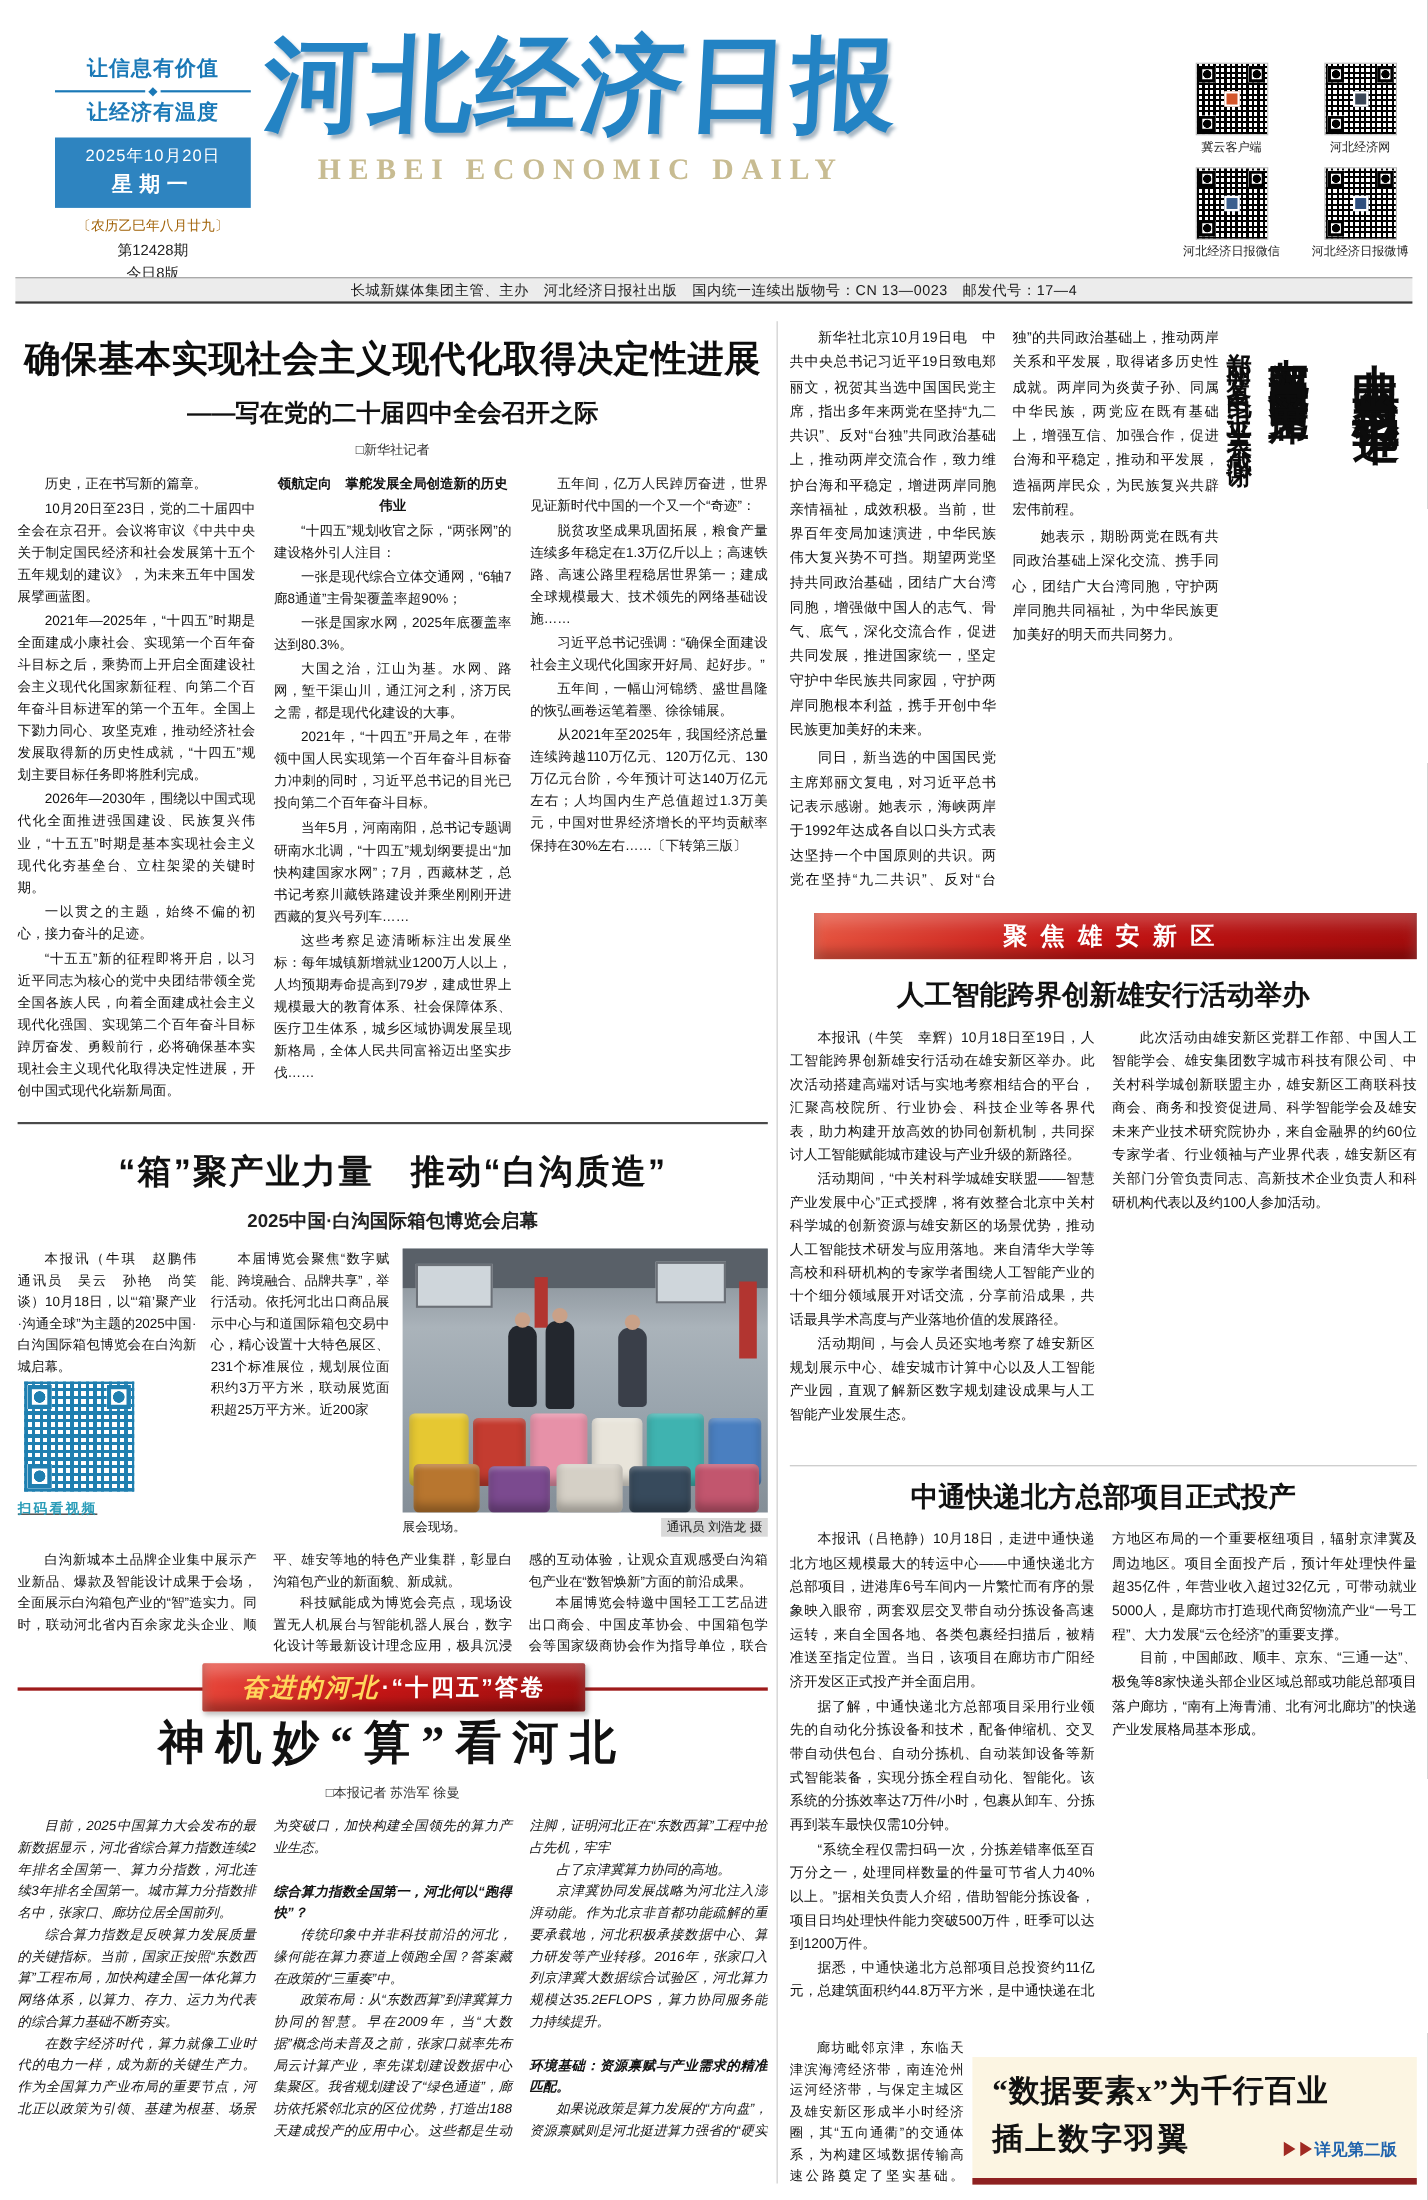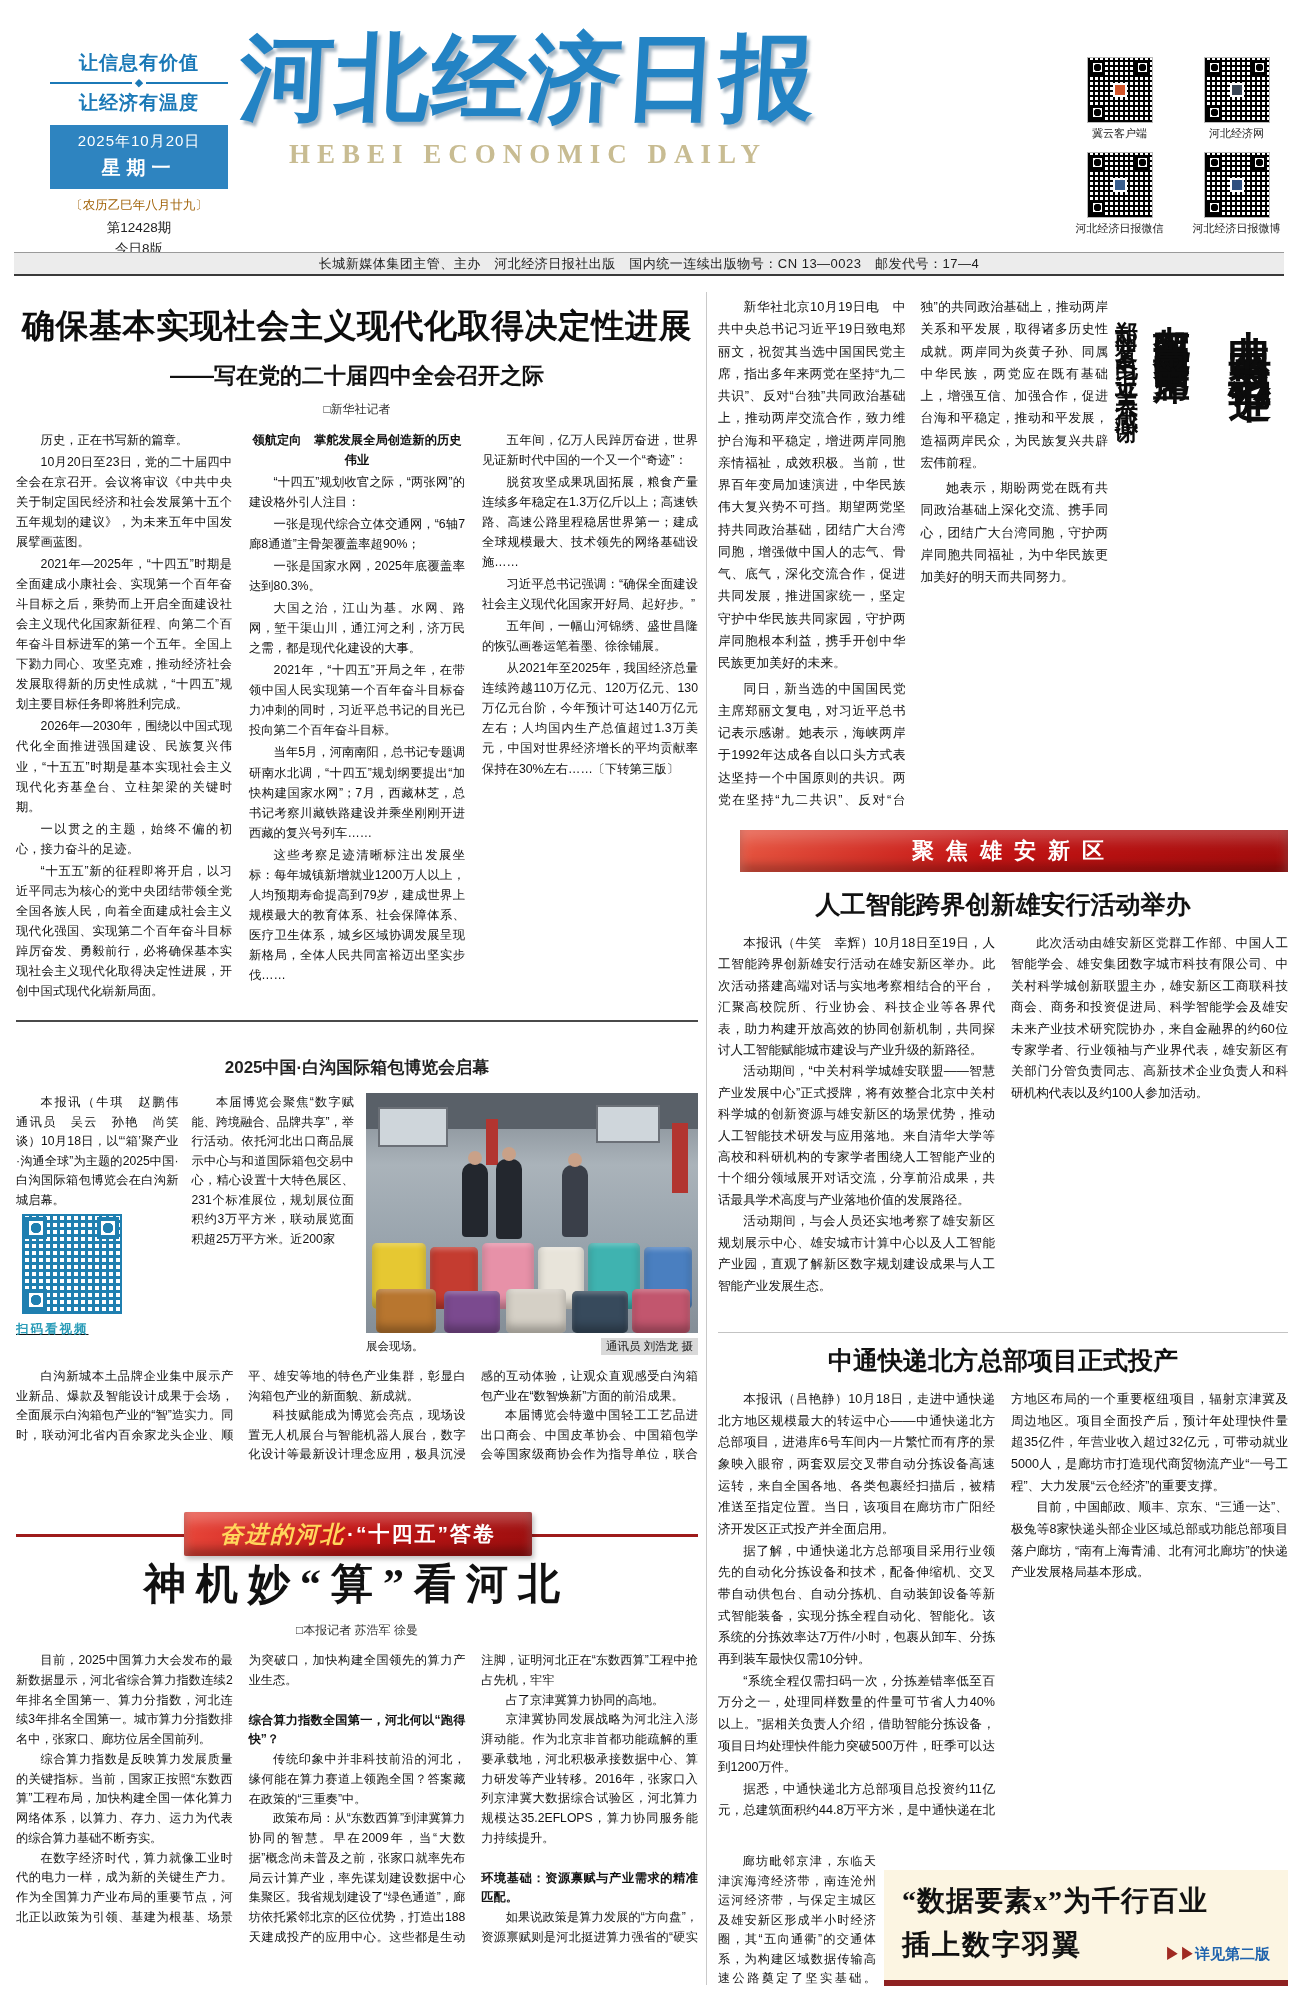--- a/index.html
+++ b/index.html
@@ -142,21 +142,21 @@
   .sj-band .redline { position:absolute; left:0; right:0; top:22px; height:3px; background:#9e1b1b; }
   .ribbon { position:absolute; left:168px; top:0; width:348px; height:44px;
       background:linear-gradient(100deg,#e8473a 0%, #c51616 45%, #9d0f0f 100%);
       box-shadow:inset 0 10px 12px rgba(255,255,255,.25), inset 0 -8px 10px rgba(0,0,0,.3), 2px 3px 5px rgba(0,0,0,.25);
       display:flex; align-items:center; justify-content:center; gap:2px; border-radius:2px; }
   .ribbon .gold { color:#ffd65c; font-weight:800; font-style:italic; font-size:23px; font-family:"Liberation Serif", serif; letter-spacing:2px; }
   .ribbon .white { color:#fff; font-weight:800; font-size:21px; letter-spacing:2px; }
   .sj h1 { font-size:42px; font-weight:900; text-align:center; letter-spacing:10px; font-family:"Liberation Serif", serif; }
   .sj .byline { text-align:center; font-size:12px; margin-top:10px; color:#333; }
   .sj .cols3 { margin-top:12px; column-count:3; column-gap:16px; column-fill:auto; height:300px; overflow:hidden;
-      font-size:12.2px; line-height:1.62; }
+      font-size:12.2px; line-height:1.62;font-style:italic; }
 </style>
 </head>
 <body>
 
 <div id="page">
 
   <div class="hdr-left">
     <div class="slogan">让信息有价值</div>
     <div class="slogan-div">
         <span>◆</span>
@@ -277,20 +277,21 @@
     <div class="l1">“数据要素x”为千行百业</div>
     <div class="row2">
       <div class="l2">插上数字羽翼</div>
       <div class="more">
         <span class="arr">▶▶</span><span class="txt">详见第二版</span>
       </div>
     </div>
   </div>
 
   <div class="expo">
+    <h1>“箱”聚产业力量　推动“白沟质造”</h1>
     <h2>2025中国·白沟国际箱包博览会启幕</h2>
     <div class="expo-main">
       <div class="expo-text body-text">
         <p>本报讯（牛琪　赵鹏伟　通讯员　吴云　孙艳　尚笑谈）10月18日，以“‘箱’聚产业·沟通全球”为主题的2025中国·白沟国际箱包博览会在白沟新城启幕。</p>
         <div class="qr-article-wrap">
           <div class="qr-article">
               <div class="f3"></div>
             </div>
           <div class="qr-article-cap">扫码看视频</div>
         </div>

